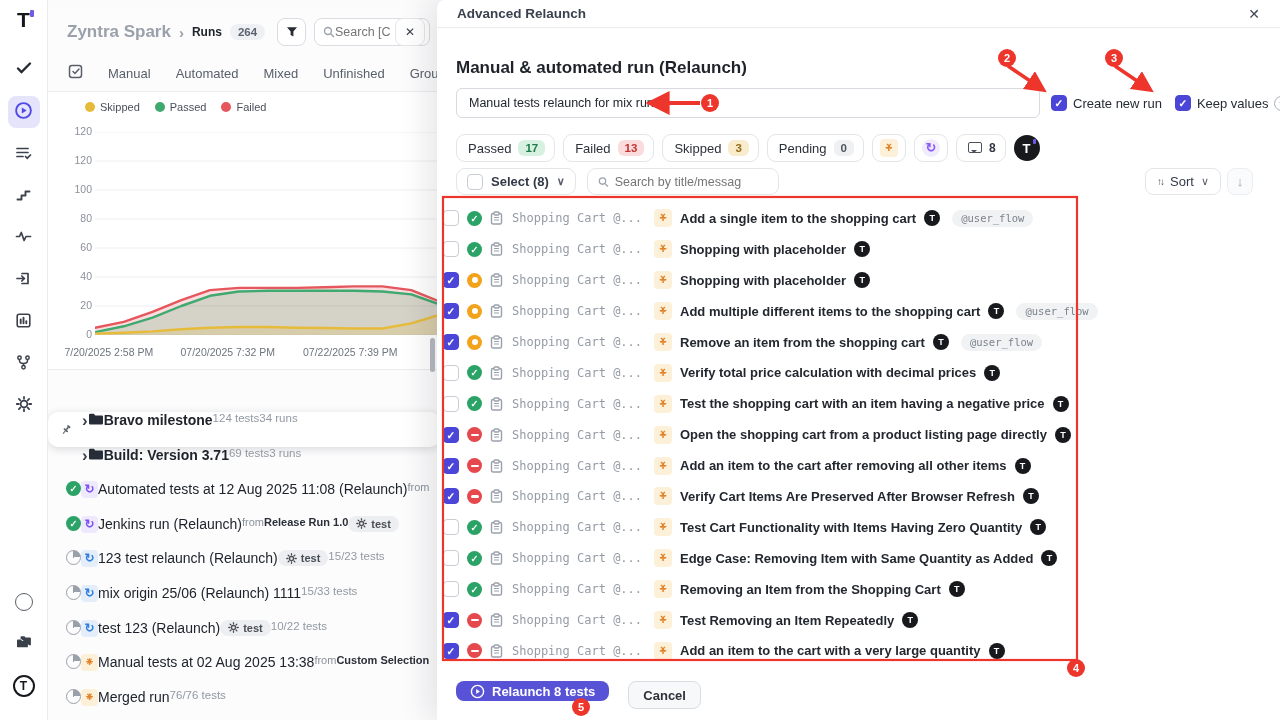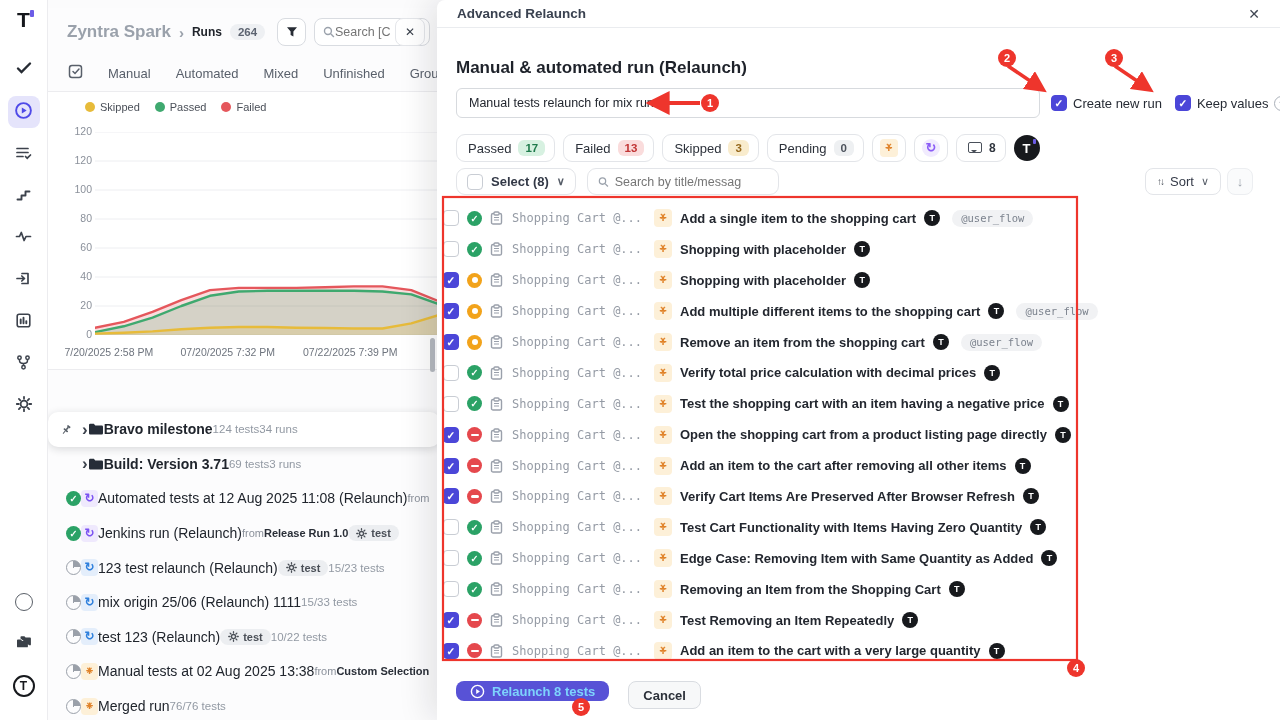--- a/index.html
+++ b/index.html
@@ -36,21 +36,21 @@
   .legend-item{display:flex;align-items:center;gap:5px;font-size:11px;color:#4a4f58}
   .ldot{width:10px;height:10px;border-radius:50%}
   .ylabels{position:absolute;left:6px;top:33px;width:38px}
   .ylabels div{position:absolute;right:0;width:38px;text-align:right;font-size:10.5px;color:#8b919b;height:14px}
   #chart{position:absolute;left:47px;top:40px}
   .xlabels{position:absolute;left:47px;top:254px;width:345px;height:16px}
   .xlabels div{position:absolute;transform:translateX(-50%);font-size:10.5px;color:#6e747e;white-space:nowrap}
 
   
   .runs{position:absolute;top:362px;left:0;right:0;bottom:0;padding-top:42px;background:#fcfcfd;overflow:hidden}
-  .rrow{position:relative;height:34.6px;display:flex;align-items:center;cursor:pointer}
+  .rrow{position:relative;height:34.6px;display:flex;align-items:flex-start;cursor:pointer}
   .rrow.folder{padding-left:34px}
   .rrow.run{padding-left:18px}
   .rrow.pinned{background:#fff;border-radius:10px;box-shadow:0 2px 9px rgba(25,30,40,.16)}
   .pin{position:absolute;left:12px;top:10px}
   .chev{font-size:17px;color:#3c424c;font-weight:700;line-height:1}
   .chev::after{content:"›"}
   .fold svg{display:block}
   .rname{font-size:14px;font-weight:500;color:#20252d;white-space:nowrap}
   .folder .rname{font-weight:700;font-size:14px}
   .rfrom{font-size:11px;color:#8b919b;white-space:nowrap}
@@ -136,21 +136,21 @@
   .clip{flex:0 0 14px;display:flex}
   .suite{font-family:"DejaVu Sans Mono",monospace;font-size:12px;color:#959ba5;width:128px;flex:0 0 128px;white-space:nowrap;overflow:hidden}
   .trow .spark{margin-left:6px}
   .ttl{font-size:13px;font-weight:600;color:#23272f;white-space:nowrap}
   .tmini{width:16px;height:16px;border-radius:50%;background:#17191d;color:#fff;font-weight:800;font-size:9px;display:inline-flex;align-items:center;justify-content:center;flex:0 0 16px}
   .tmini::after{content:"T"}
   .tag{font-family:"DejaVu Sans Mono",monospace;font-size:10.5px;color:#7b828d;background:#f1f2f4;border-radius:9px;padding:2.5px 9px;margin-left:4px}
 
   
   .m-foot{position:absolute;left:19px;top:681px;display:flex;gap:19px}
-  .btn-primary{height:20px;background:#5852d6;border:0;border-radius:8px;color:#7dd3fc;font-size:13px;font-weight:600;display:flex;align-items:center;gap:7px;padding:0 14px;cursor:pointer;font-family:"Liberation Sans",sans-serif}
+  .btn-primary{height:20px;background:#5852d6;border:0;border-radius:8px;color:#ffffff;font-size:13px;font-weight:600;display:flex;align-items:center;gap:7px;padding:0 14px;cursor:pointer;font-family:"Liberation Sans",sans-serif}
   .btn-cancel{height:28px;background:#f7f8f9;border:1px solid #d9dce1;border-radius:8px;color:#2c313a;font-size:13px;font-weight:600;padding:0 14px;cursor:pointer;font-family:"Liberation Sans",sans-serif}
 
   
   .anno{position:absolute;left:0;top:0;z-index:20;pointer-events:none}
   .abadge{position:absolute;width:18px;height:18px;border-radius:50%;background:#ee352c;color:#fff;font-size:11px;font-weight:700;display:flex;align-items:center;justify-content:center;z-index:21;pointer-events:none}
 </style>
 </head>
 <body>
 
 <div class="rail">

